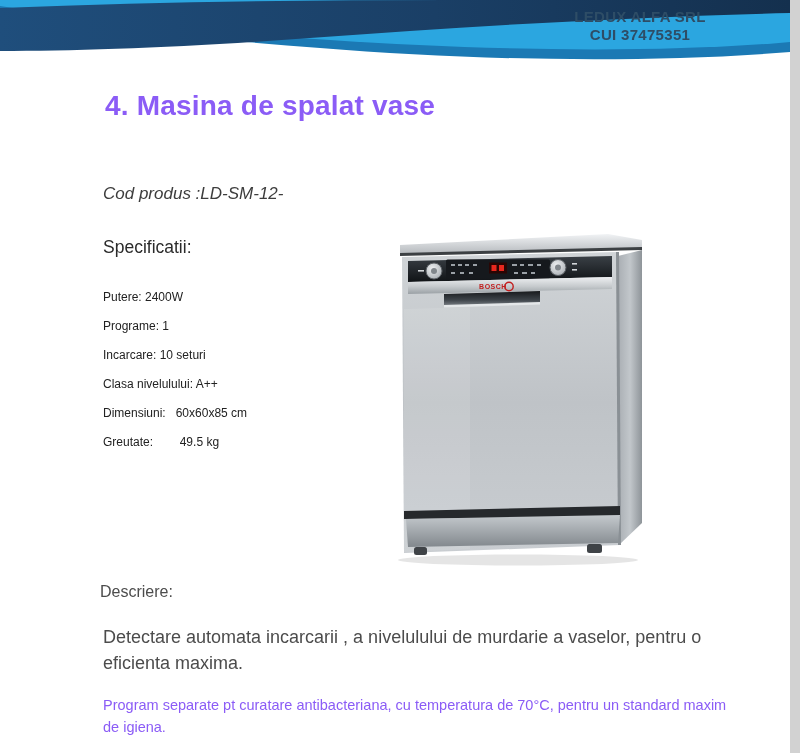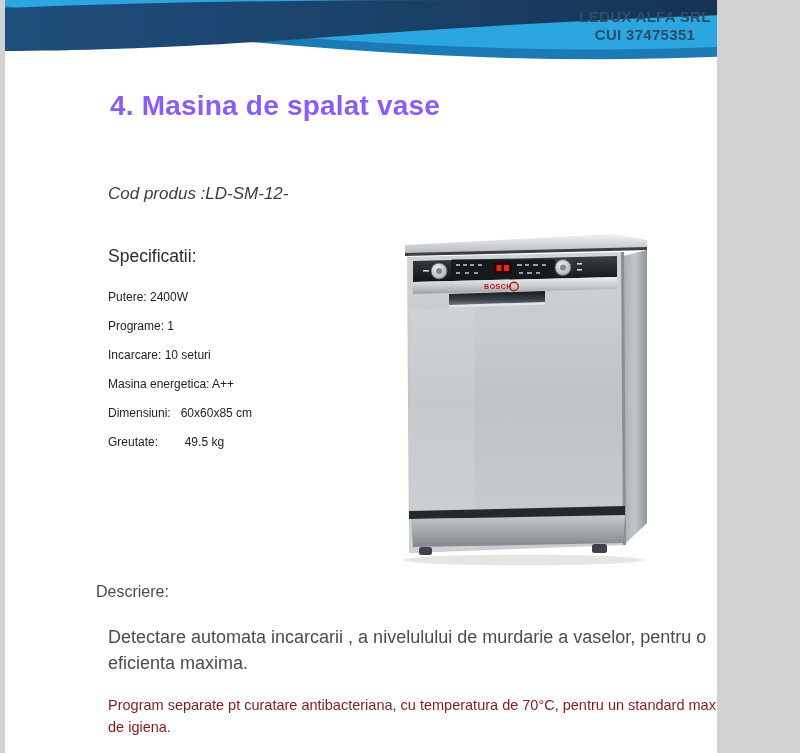--- a/index.html
+++ b/index.html
@@ -3,23 +3,22 @@
 <meta charset="utf-8">
 <style>
   * { margin: 0; padding: 0; box-sizing: border-box; }
   html, body { width: 800px; height: 753px; overflow: hidden; }
   body {
     background: #d2d2d2;
     font-family: "Liberation Sans", sans-serif;
   }
   .page {
     position: relative;
-    width: 712px;
+    width: 790px;
     height: 753px;
-    margin-left: 5px;
     background: #ffffff;
     overflow: hidden;
   }
   .banner-svg {
     position: absolute;
     top: 0; left: 0;
     width: 790px; height: 62px;
     display: block;
   }
   .header-text {
@@ -46,21 +45,21 @@
   .cod-produs {
     position: absolute;
     top: 184px;
     left: 103px;
     font-size: 17px;
     color: #3d3d3d;
     font-style: italic;
   }
   .specs-heading {
     position: absolute;
-    top: 246px;
+    top: 237px;
     left: 103px;
     font-size: 17.5px;
     color: #2b2b2b;
   }
   .specs-list {
     position: absolute;
     top: 283px;
     left: 103px;
     font-size: 12px;
     line-height: 29px;
@@ -71,41 +70,41 @@
     position: absolute;
     top: 227px;
     left: 390px;
     width: 262px;
     height: 342px;
     display: block;
   }
   .desc-heading {
     position: absolute;
     top: 583px;
-    left: 91px;
+    left: 100px;
     font-size: 16px;
     color: #4c4c4c;
   }
   .desc-1 {
     position: absolute;
     top: 624px;
     left: 103px;
     width: 612px;
     font-size: 18px;
     line-height: 26px;
     color: #4c4c4c;
   }
   .desc-2 {
     position: absolute;
     top: 694px;
     left: 103px;
     width: 630px;
     font-size: 14.5px;
     line-height: 22px;
-    color: #7f1d1d;
+    color: #8b5cf6;
   }
 </style>
 </head>
 <body>
 
 <div class="page">
 
   <svg class="banner-svg" viewBox="0 0 790 62" preserveAspectRatio="none">
     <defs>
       <linearGradient id="navyGrad" x1="0" y1="0" x2="1" y2="0">
@@ -126,21 +125,21 @@
 
   <h1 class="page-title">4. Masina de spalat vase</h1>
 
   <div class="cod-produs">Cod produs :LD-SM-12-</div>
 
   <div class="specs-heading">Specificatii:</div>
   <div class="specs-list">
     <div class="spec-line">Putere: 2400W</div>
     <div class="spec-line">Programe: 1</div>
     <div class="spec-line">Incarcare: 10 seturi</div>
-    <div class="spec-line">Masina energetica: A++</div>
+    <div class="spec-line">Clasa nivelulului: A++</div>
     <div class="spec-line">Dimensiuni:   60x60x85 cm</div>
     <div class="spec-line">Greutate:        49.5 kg</div>
   </div>
 
   <svg class="product-image-svg" viewBox="0 0 262 342">
     <defs>
       <linearGradient id="lidGrad" x1="0" y1="0" x2="0" y2="1">
         <stop offset="0" stop-color="#f1f3f5"></stop>
         <stop offset="1" stop-color="#b2b6ba"></stop>
       </linearGradient>

